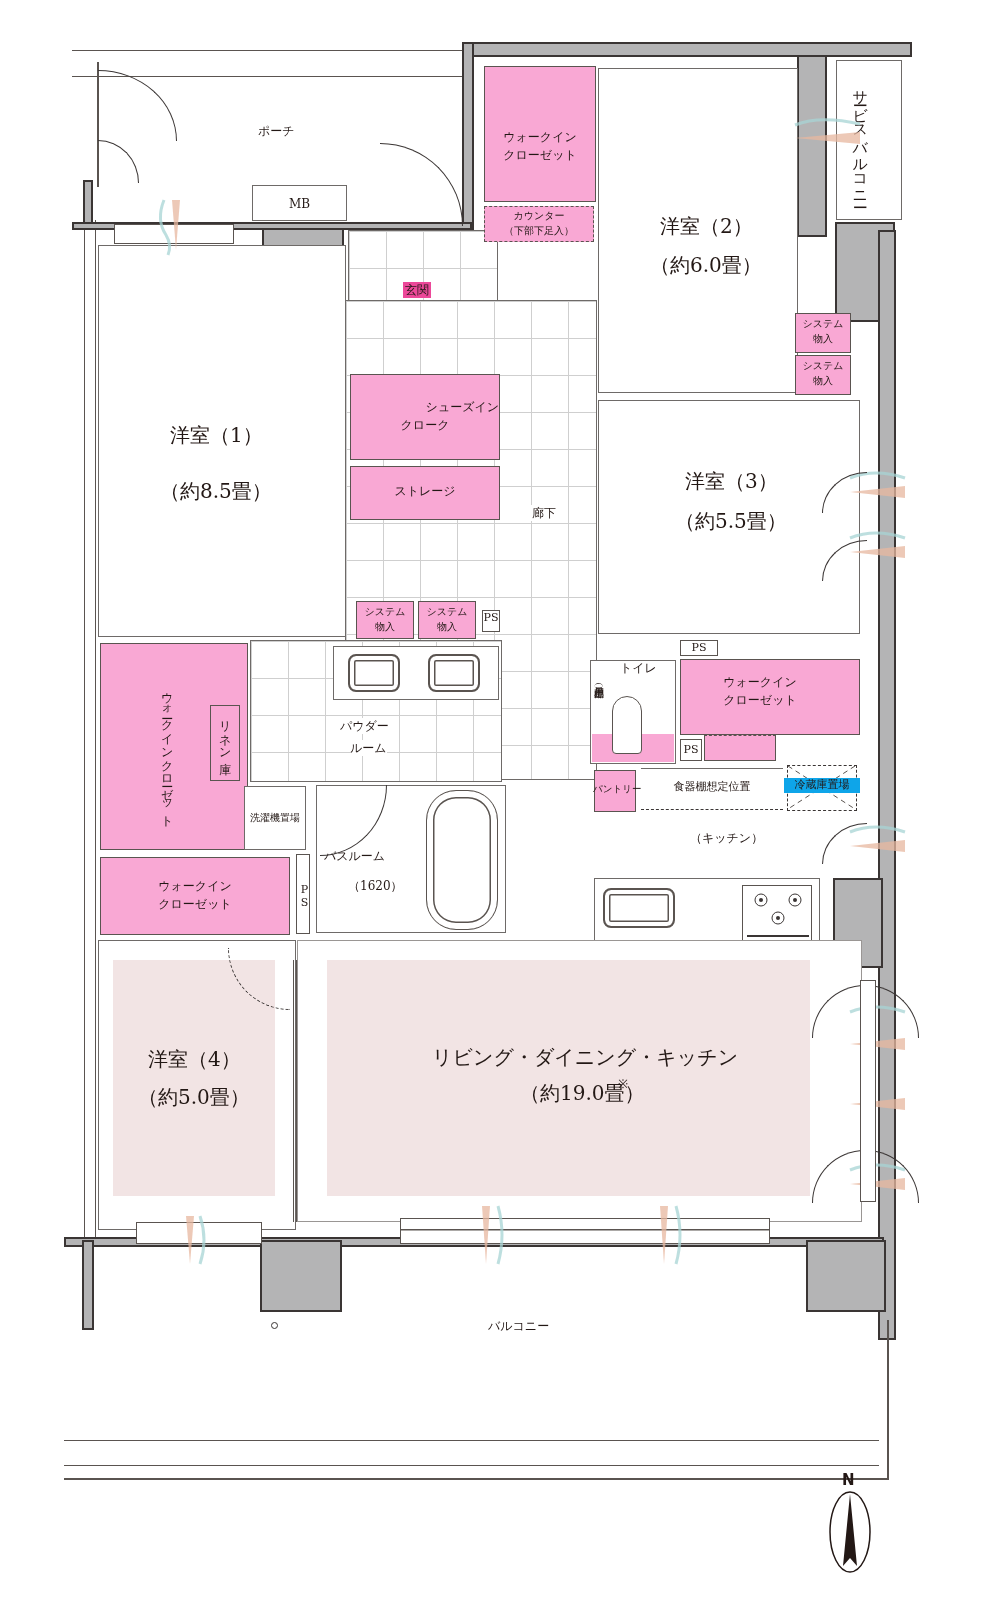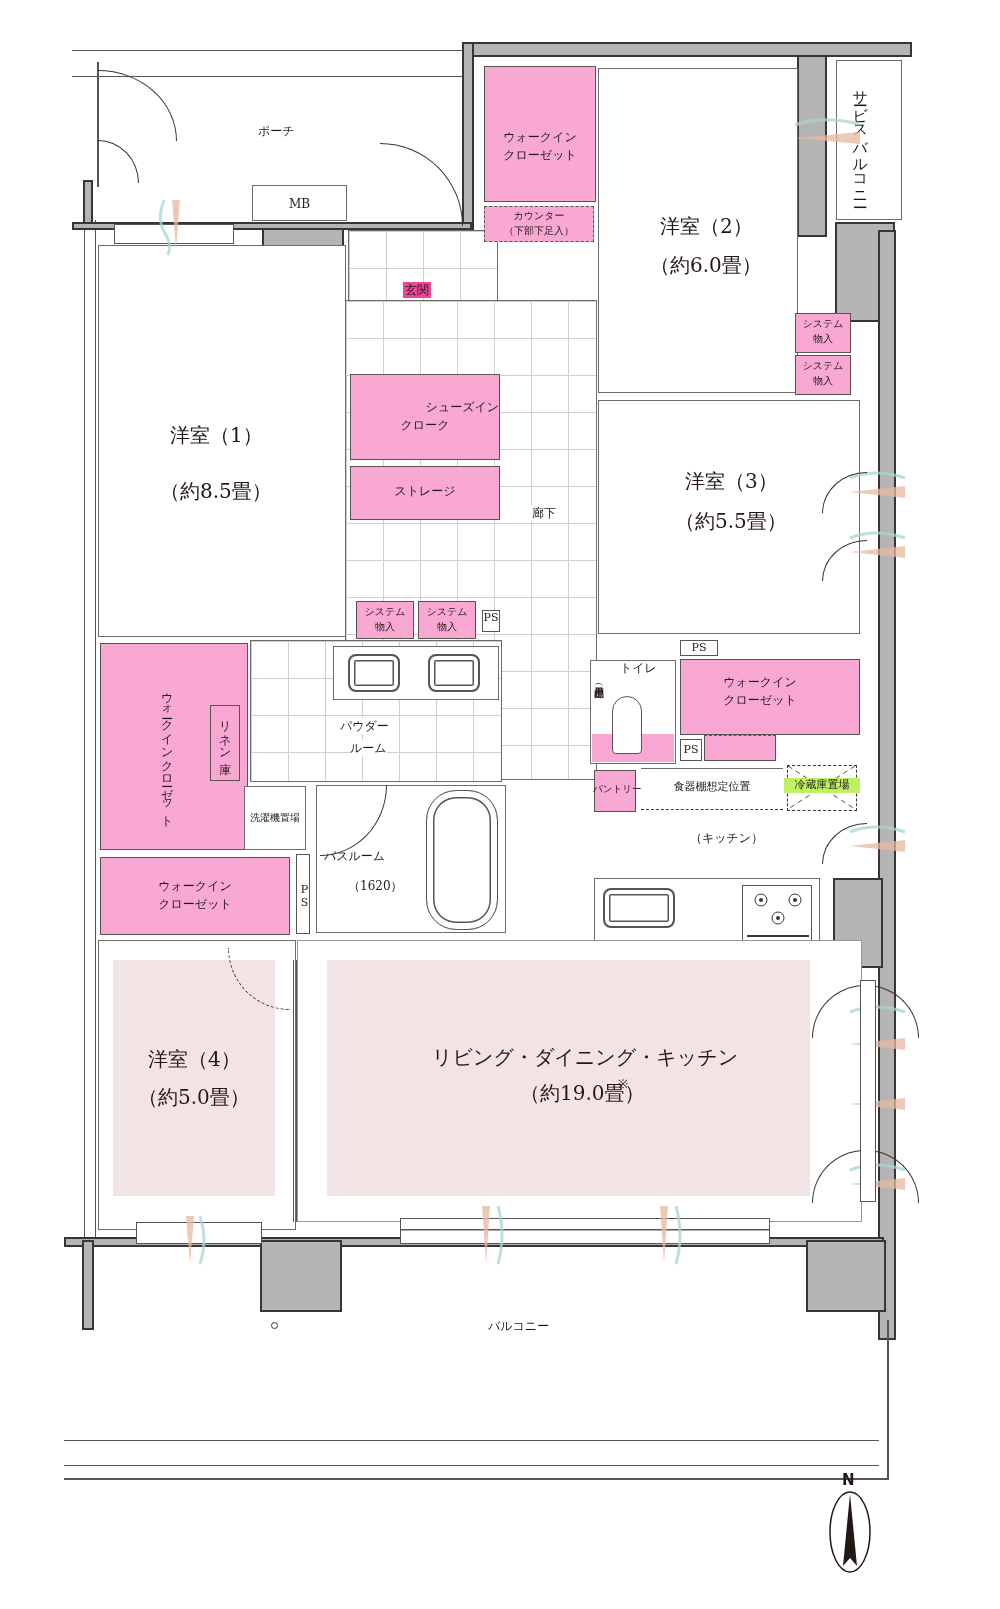--- a/index.html
+++ b/index.html
@@ -150,21 +150,21 @@
 
   <div class="abs" style="left:641px;top:768px;width:142px;height:42px;border-bottom:1.5px dashed #3a3534;border-top:1px solid #6e6a68;">
     <div class="lbl xs" style="left:0;right:0;top:11px;font-size:11px;">食器棚想定位置</div>
   </div>
 
   <div class="abs dash" style="left:787px;top:765px;width:70px;height:46px;">
     <svg width="67" height="43" style="position:absolute;left:0;top:0;">
         <line x1="0" y1="0" x2="67" y2="43" stroke="#5a5450" stroke-dasharray="5 4"></line>
         <line x1="67" y1="0" x2="0" y2="43" stroke="#5a5450" stroke-dasharray="5 4"></line>
       </svg>
-    <div class="lbl xs" style="left:-4px;right:-4px;top:12px;background:#bef264;font-size:11px;">冷蔵庫置場</div>
+    <div class="lbl xs" style="left:-4px;right:-4px;top:12px;background:#0ea5e9;font-size:11px;">冷蔵庫置場</div>
   </div>
 
   <div class="lbl md" style="left:690px;top:830px;">（キッチン）</div>
   <div class="abs room" style="left:594px;top:878px;width:226px;height:70px;"></div>
   <div class="abs sink" style="left:603px;top:888px;width:72px;height:40px;"></div>
   <div class="abs" style="left:742px;top:885px;width:70px;height:58px;border:1.5px solid #5a5450;">
     <svg width="70" height="58">
         <circle cx="18" cy="14" r="6" fill="none" stroke="#3a3534"></circle>
         <circle cx="52" cy="14" r="6" fill="none" stroke="#3a3534"></circle>
         <circle cx="35" cy="32" r="6" fill="none" stroke="#3a3534"></circle>

